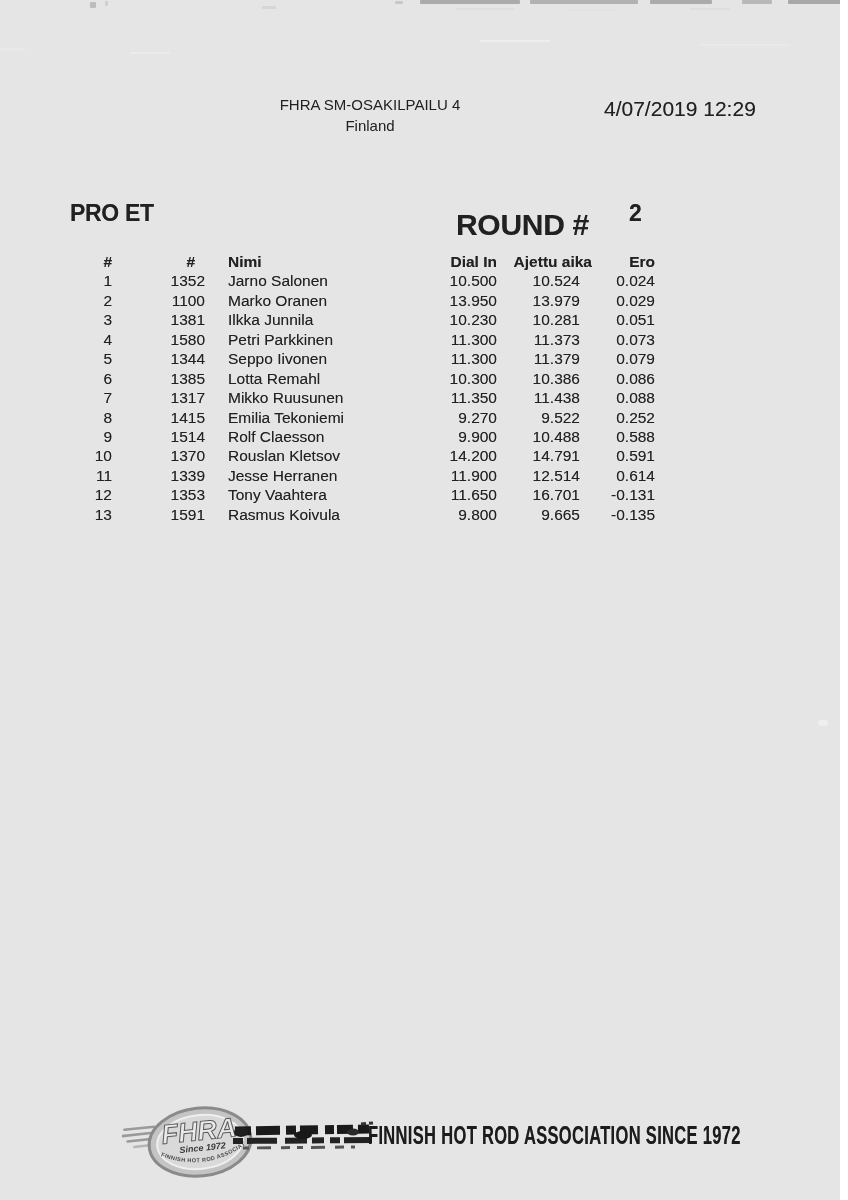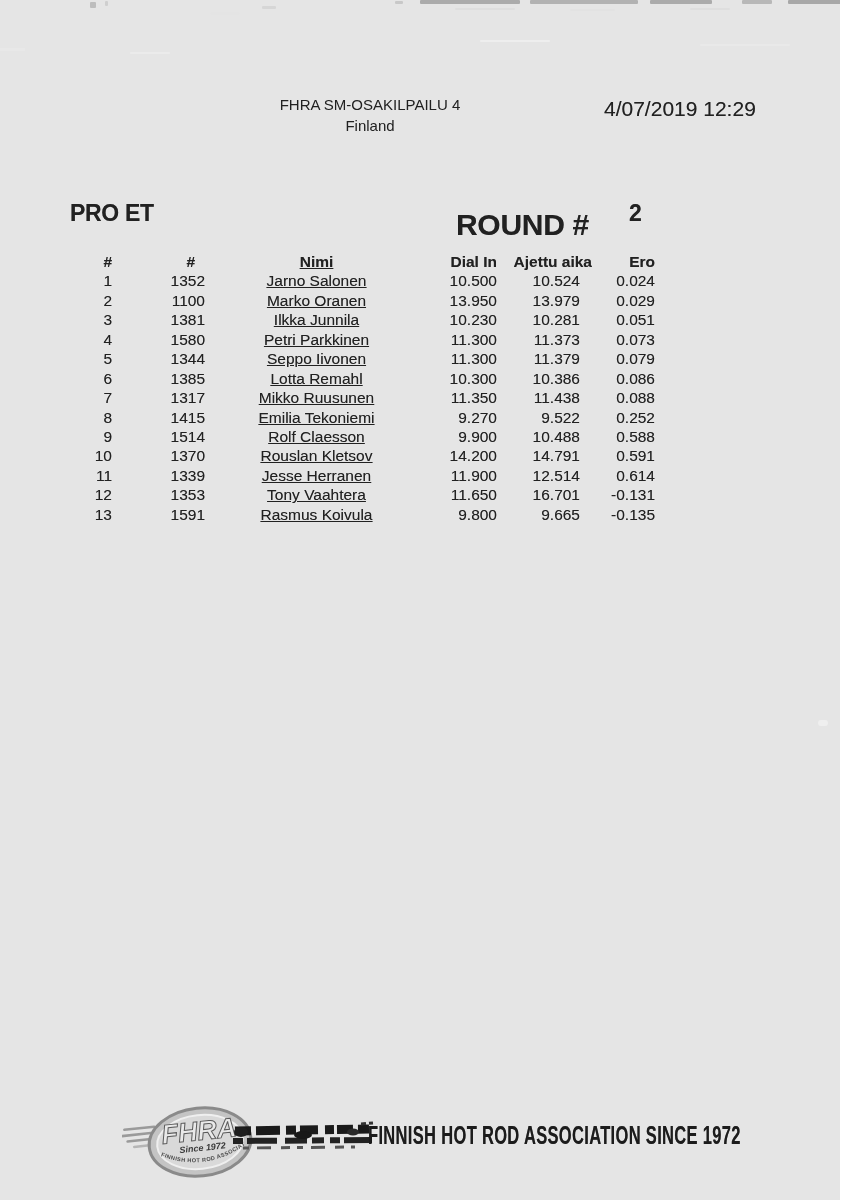--- a/index.html
+++ b/index.html
@@ -31,21 +31,21 @@
   .results{
     position:absolute;left:88px;top:252px;
     display:grid;
     grid-template-columns:24px 93px 200px 92px 83px 75px;
     grid-auto-rows:19.45px;
     font-size:15.5px;line-height:19.45px;
     text-shadow:0 0 .6px rgba(0,0,0,.35);
   }
   .cell{white-space:nowrap;}
   .r{text-align:right;}
-  .l{text-align:center;padding-left:23px;text-decoration:underline;}
+  .l{text-align:left;padding-left:23px;}
   .hdr{font-weight:700;}
   .hdr-num2{margin-right:10px;}
   .hdr-ajettu{margin-right:-12px;}
 
   
   .logo-svg{position:absolute;left:122px;top:1098px;}
   .smudge-svg{position:absolute;left:233px;top:1118px;}
   .banner{
     position:absolute;left:368px;top:1121px;
     font-size:25px;font-weight:700;color:#1c1c1c;

